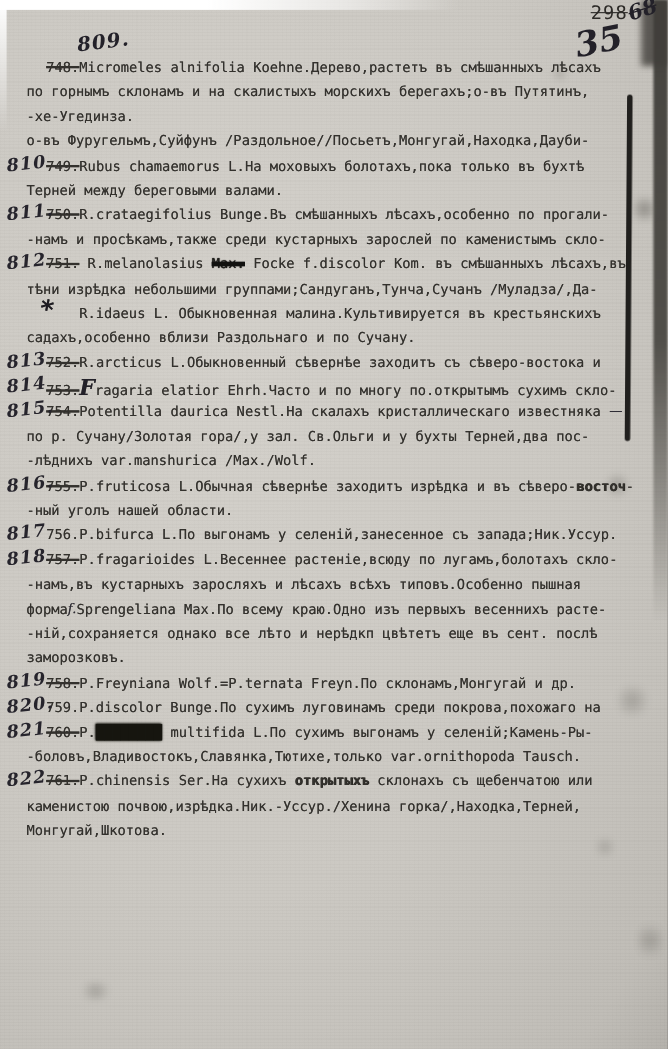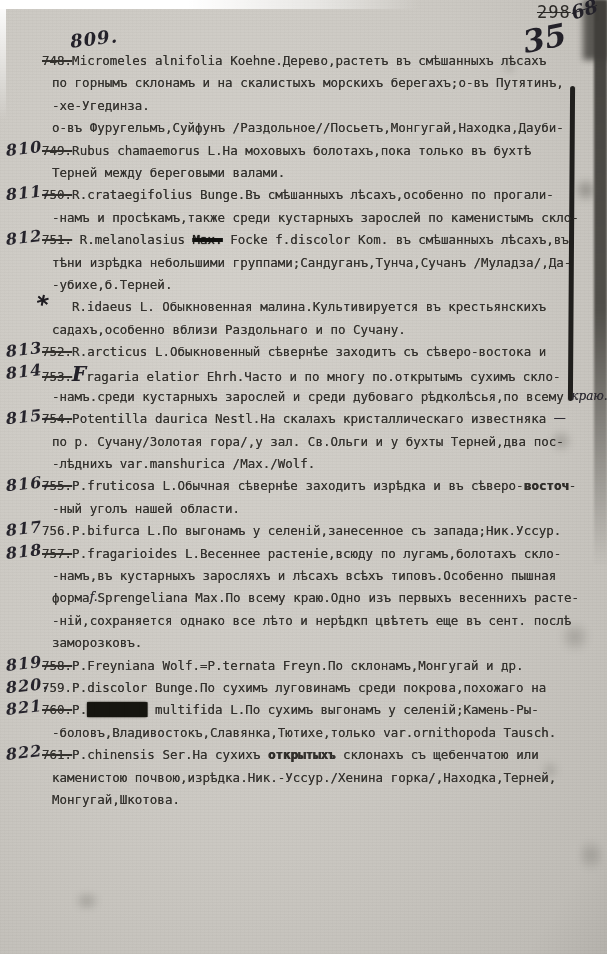--- a/index.html
+++ b/index.html
@@ -33,21 +33,21 @@
   .s7{left:500px;top:60px;width:18px;height:14px;opacity:.25;}
   
   .hand{font-family:"DejaVu Serif",serif;font-style:italic;color:#232129;}
   #entry-top-number{position:absolute;left:70px;top:28px;font-size:18px;font-weight:bold;transform:rotate(-7deg);letter-spacing:1px;}
   #sheet-typed{position:absolute;left:537px;top:2px;font-size:17px;color:#2c2a27;text-decoration:line-through;letter-spacing:1px;}
   #sheet-hand{position:absolute;left:571px;top:-2px;font-size:19px;font-weight:bold;transform:rotate(-18deg);text-decoration:line-through;}
   #page-number-hand{position:absolute;left:523px;top:20px;font-size:31px;font-weight:bold;transform:rotate(-11deg);}
   
   #doc-body{position:absolute;top:50px;left:0;width:607px;}
   .line{position:relative;height:22.4px;line-height:22.4px;white-space:pre;
-    padding-left:52px;font-size:12.5px;color:#33312d;
+    padding-left:24px;font-size:12.5px;color:#33312d;
     text-shadow:0 0 .6px rgba(40,38,35,.7);}
   .line.ind1{padding-left:42px;}
   .line.ind2{padding-left:72px;}
   .mnum{position:absolute;left:6px;top:-2px;font-family:"DejaVu Serif",serif;font-style:italic;
     font-size:16px;font-weight:bold;color:#26242c;transform:rotate(-6deg);letter-spacing:1px;
     text-decoration:none;text-shadow:none;}
   .mstar{position:absolute;left:36px;top:-3px;font-size:23px;font-weight:bold;color:#1e1c22;
     transform:rotate(12deg);font-family:"DejaVu Sans",sans-serif;}
   .seg-s{text-decoration:line-through;text-decoration-thickness:2px;}
   .seg-b{font-weight:bold;text-shadow:.6px 0 #25231f;}
@@ -84,26 +84,24 @@
       <div class="line ind1"><span class="seg-s">748.</span><span class="seg-n">Micromeles alnifolia Koehne.Дерево,растетъ въ смѣшанныхъ лѣсахъ</span></div>
       <div class="line"><span class="seg-n">по горнымъ склонамъ и на скалистыхъ морскихъ берегахъ;о-въ Путятинъ,</span></div>
       <div class="line"><span class="seg-n">-хе-Угединза.</span></div>
       <div class="line"><span class="seg-n">о-въ Фуругельмъ,Суйфунъ /Раздольное//Посьетъ,Монгугай,Находка,Дауби-</span></div>
       <div class="line ind1"><span class="mnum">810</span><span class="seg-s">749.</span><span class="seg-n">Rubus chamaemorus L.На моховыхъ болотахъ,пока только въ бухтѣ</span></div>
       <div class="line"><span class="seg-n">Терней между береговыми валами.</span></div>
       <div class="line ind1"><span class="mnum">811.</span><span class="seg-s">750.</span><span class="seg-n">R.crataegifolius Bunge.Въ смѣшанныхъ лѣсахъ,особенно по прогали-</span></div>
       <div class="line"><span class="seg-n">-намъ и просѣкамъ,также среди кустарныхъ зарослей по каменистымъ скло-</span></div>
       <div class="line ind1"><span class="mnum">812</span><span class="seg-s">751.</span><span class="seg-n"> R.melanolasius </span><span class="seg-sc">Max.</span><span class="seg-n"> Focke f.discolor Kom. въ смѣшанныхъ лѣсахъ,въ</span></div>
       <div class="line"><span class="seg-n">тѣни изрѣдка небольшими группами;Сандуганъ,Тунча,Сучанъ /Муладза/,Да-</span></div>
-      <div class="line"><span class="seg-n">-убихе,б.Терней.</span></div>
       <div class="line ind2"><span class="mstar">*</span><span class="seg-n">R.idaeus L. Обыкновенная малина.Культивируется въ крестьянскихъ</span></div>
       <div class="line"><span class="seg-n">садахъ,особенно вблизи Раздольнаго и по Сучану.</span></div>
       <div class="line ind1"><span class="mnum">813</span><span class="seg-s">752.</span><span class="seg-n">R.arcticus L.Обыкновенный сѣвернѣе заходитъ съ сѣверо-востока и</span></div>
       <div class="line ind1"><span class="mnum">814</span><span class="seg-s">753.</span><span class="seg-hb">F</span><span class="seg-n">ragaria elatior Ehrh.Часто и по многу по.открытымъ сухимъ скло-</span></div>
-      <div class="line"><span class="seg-n">-намъ.среди кустарныхъ зарослей и среди дубоваго рѣдколѣсья,по всему </span><span class="seg-h">краю.</span></div>
       <div class="line ind1"><span class="mnum">815.</span><span class="seg-s">754.</span><span class="seg-n">Potentilla daurica Nestl.На скалахъ кристаллическаго известняка </span><span class="seg-h">—</span></div>
       <div class="line"><span class="seg-n">по р. Сучану/Золотая гора/,у зал. Св.Ольги и у бухты Терней,два пос-</span></div>
       <div class="line"><span class="seg-n">-лѣднихъ var.manshurica /Max./Wolf.</span></div>
       <div class="line ind1"><span class="mnum">816.</span><span class="seg-s">755.</span><span class="seg-n">P.fruticosa L.Обычная сѣвернѣе заходитъ изрѣдка и въ сѣверо-</span><span class="seg-b">восточ</span><span class="seg-n">-</span></div>
       <div class="line"><span class="seg-n">-ный уголъ нашей области.</span></div>
       <div class="line ind1"><span class="mnum">817</span><span class="seg-n">756.P.bifurca L.По выгонамъ у селенiй,занесенное съ запада;Ник.Уссур.</span></div>
       <div class="line ind1"><span class="mnum">818</span><span class="seg-s">757.</span><span class="seg-n">P.fragarioides L.Весеннее растенiе,всюду по лугамъ,болотахъ скло-</span></div>
       <div class="line"><span class="seg-n">-намъ,въ кустарныхъ заросляхъ и лѣсахъ всѣхъ типовъ.Особенно пышная</span></div>
       <div class="line"><span class="seg-n">форма</span><span class="seg-h">f.</span><span class="seg-n">Sprengeliana Max.По всему краю.Одно изъ первыхъ весеннихъ расте-</span></div>
       <div class="line"><span class="seg-n">-нiй,сохраняется однако все лѣто и нерѣдкп цвѣтетъ еще въ сент. послѣ</span></div>

